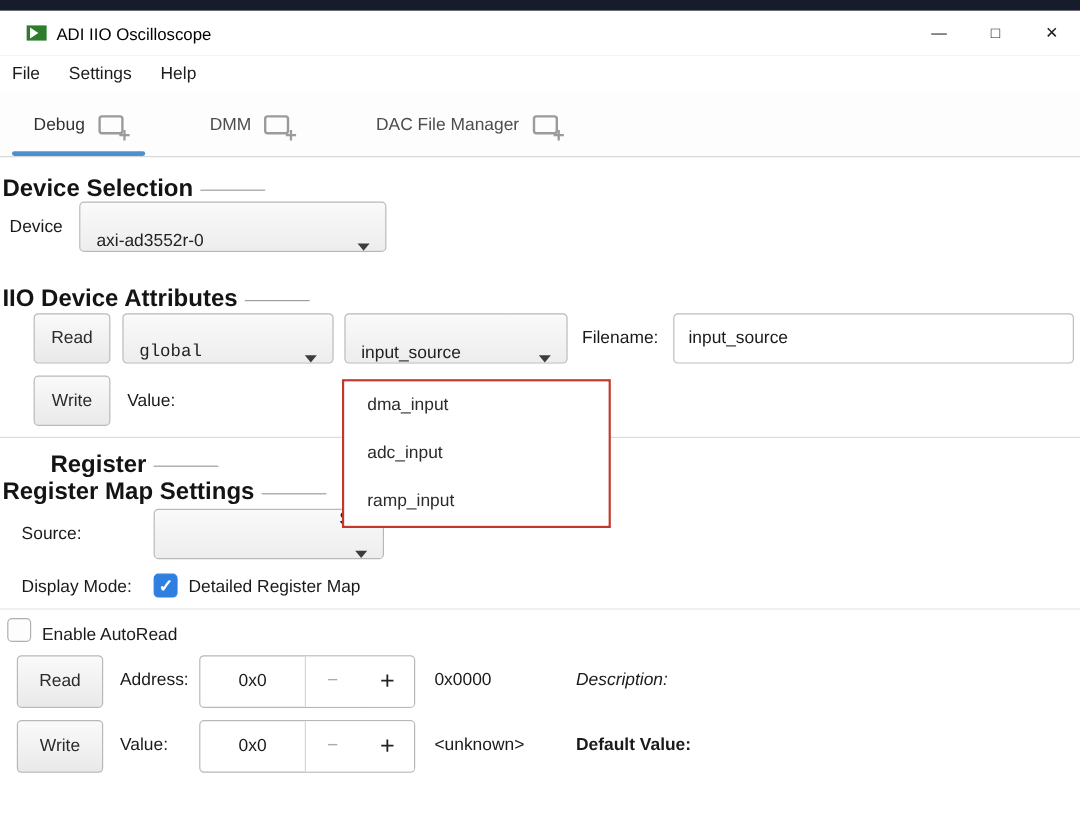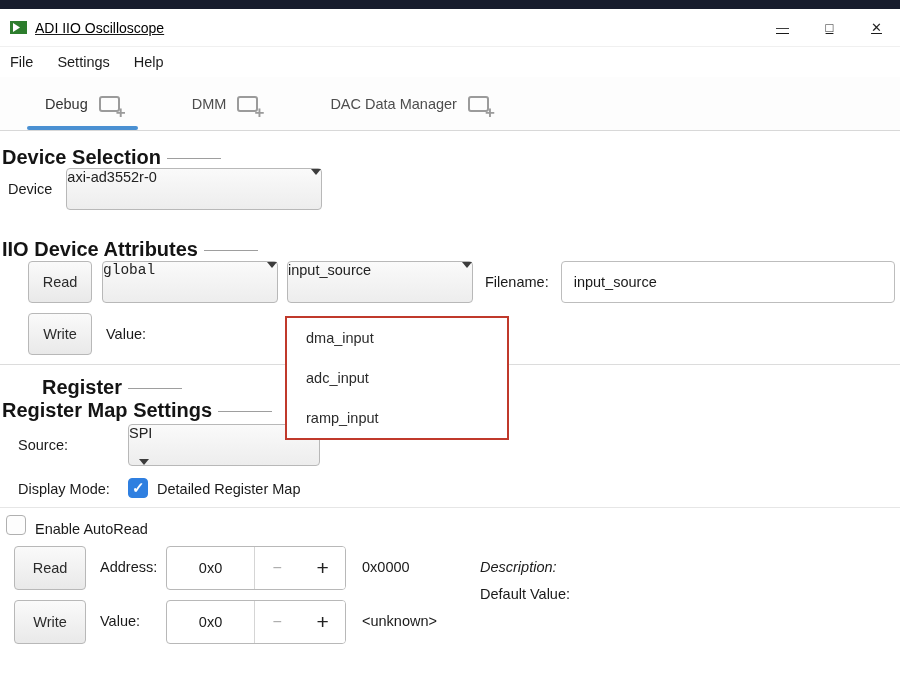--- a/index.html
+++ b/index.html
@@ -10,53 +10,53 @@
     font-size:14.5px; color:#1a1a1a;
     position:relative; overflow:hidden;
   }
   .window { position:relative; width:900px; height:694px; background:#fff; }
 
   
   .top-strip { position:absolute; left:0; top:0; width:900px; height:9px; background:#171c2c; }
 
   
   .titlebar { position:absolute; left:0; top:9px; width:900px; height:38px; background:#fff;
-              display:flex; align-items:center; padding:0 0 0 10px; border-bottom:1px solid #f0f0f0;text-decoration:underline; }
+              display:flex; align-items:center; padding:0 0 0 22px; border-bottom:1px solid #f0f0f0; }
   .app-icon { width:17px; height:13px; margin-right:8px; flex:0 0 auto; }
   .win-title { font-size:14px; color:#000; }
   .win-controls { margin-left:auto; display:flex; height:100%; }
   .win-btn { width:47px; height:100%; display:flex; align-items:center; justify-content:center;
              color:#222; font-size:13px; cursor:default; }
 
   
   .menubar { position:absolute; left:0; top:47px; width:900px; height:30px; background:#fff;
              display:flex; align-items:center; gap:24px; padding-left:10px; }
   .menu-item { color:#1c1c1c; }
 
   
   .tabbar { position:absolute; left:0; top:77px; width:900px; height:54px; background:#fdfdfd;
-            border-bottom:1px solid #d8d8d8; display:flex; align-items:stretch; padding-left:27px; gap:36px; }
+            border-bottom:1px solid #d8d8d8; display:flex; align-items:stretch; padding-left:10px; gap:36px; }
   .tab { position:relative; display:flex; align-items:center; gap:11px; padding:0 18px; color:#4d4d4d; }
   .tab.active { color:#333; }
   .tab.active::after { content:""; position:absolute; left:0; right:0; bottom:0; height:4px;
                        background:#4a90d2; border-radius:2px; }
   .detach-icon { width:21px; height:16px; border:2px solid #9b9b9b; border-radius:3px; position:relative; }
   .detach-icon::after { content:"+"; position:absolute; right:-8px; bottom:-11px; font-size:17px;
                         font-weight:bold; color:#9b9b9b; line-height:1; }
 
   
   .group-label { position:absolute; display:flex; align-items:center; font-weight:bold;
                  font-size:20px; color:#141414; }
   .group-label::after { content:""; width:54px; height:1px; background:#9e9e9e; margin-left:6px; margin-top:2px; }
 
   
   .btn { background:linear-gradient(#fafafa,#e9e9e9); border:1px solid #b8b8b8; border-radius:4px;
          display:flex; align-items:center; justify-content:center; color:#2b2b2b; }
   .combo { background:linear-gradient(#fafafa,#ededed); border:1px solid #b8b8b8; border-radius:4px;
-           display:flex; align-items:flex-start; justify-content:space-between; padding:0 0; color:#222; }
+           display:flex; align-items:flex-end; justify-content:space-between; padding:0 13px; color:#222; }
   .chevron { width:0; height:0; border-left:5px solid transparent; border-right:5px solid transparent;
              border-top:6px solid #3c3c3c; margin-left:10px; }
   .entry { background:#fff; border:1px solid #bdbdbd; border-radius:4px; padding:0 12px;
            font:inherit; color:#1a1a1a; outline:none; }
   .checkbox { width:20px; height:20px; border-radius:4px; position:absolute; }
   .checkbox.checked { background:#2f7fe0; border:1px solid #2f7fe0; }
   .checkbox.checked::after { content:"✓"; position:absolute; left:3px; top:0px; color:#fff; font-size:15px; font-weight:bold; }
   .checkbox.unchecked { background:#fdfdfd; border:1px solid #b0b0b0; }
   .lbl { position:absolute; color:#1a1a1a; }
 
@@ -123,21 +123,21 @@
   <div class="tabbar">
     <div class="tab active">
       <span>Debug</span>
       <span class="detach-icon"></span>
     </div>
     <div class="tab">
       <span>DMM</span>
       <span class="detach-icon"></span>
     </div>
     <div class="tab">
-      <span>DAC Data Manager</span>
+      <span>DAC File Manager</span>
       <span class="detach-icon"></span>
     </div>
   </div>
 
   <div class="group-label" style="left:2px; top:146px;">
     <span>Device Selection</span>
   </div>
   <div class="device-row">
     <span class="lbl" style="position:static;">Device</span>
     <div class="combo device-combo">
@@ -214,15 +214,15 @@
   <div class="btn reg-btn" style="top:600px;">Write</div>
   <span class="lbl" style="left:100px; top:613px;">Value:</span>
   <div class="spin" style="left:166px; top:600px;">
     <span class="spin-value">0x0</span>
     <span class="spin-sep"></span>
     <span class="spin-btn spin-minus">−</span>
     <span class="spin-sep"></span>
     <span class="spin-btn spin-plus">+</span>
   </div>
   <span class="lbl" style="left:362px; top:613px;">&lt;unknown&gt;</span>
-  <span class="lbl" style="left:480px; top:586px;">Default Value:</span>
+  <span class="lbl" style="left:480px; top:613px;font-weight:bold;">Default Value:</span>
 
 </div>
 
 </body></html>

